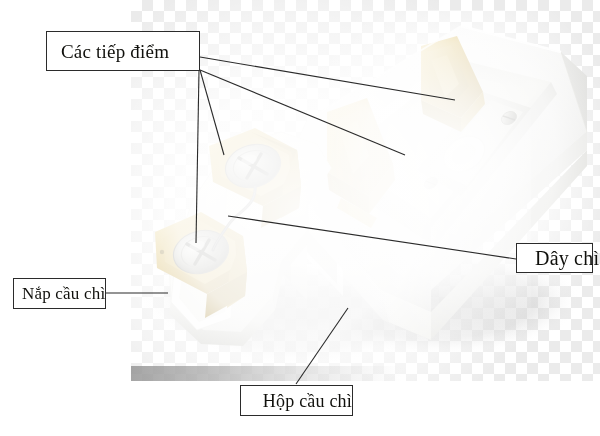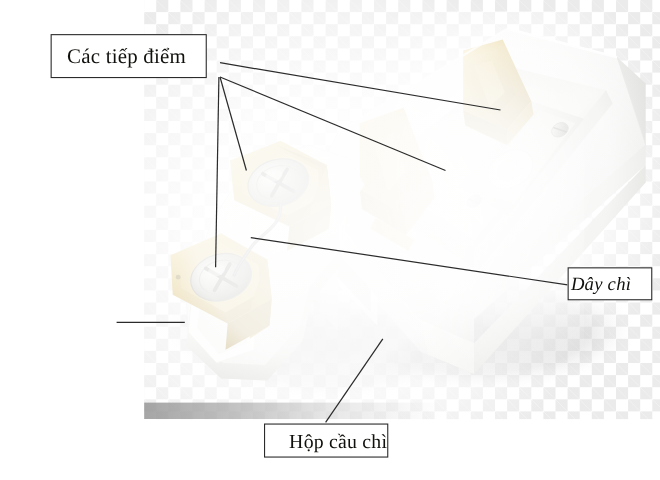--- a/index.html
+++ b/index.html
@@ -73,23 +73,23 @@
     background: #ffffff;
     color: #10100c;
     display: flex;
     align-items: center;
     font-size: 19px;
     line-height: 1;
     letter-spacing: 0.2px;
     white-space: nowrap;
     z-index: 40;
   }
-  #label-contacts { left: 46px;  top: 31px;  width: 142px; height: 40px; padding-left: 14px; }
+  #label-contacts { left: 46px;  top: 31px;  width: 154px; height: 40px; padding-left: 14px; }
   #label-cap      { left: 13px;  top: 278px; width: 93px;  height: 31px; padding-left: 8px;  font-size: 17px; }
-  #label-wire     { left: 516px; top: 243px; width: 77px;  height: 30px; padding-left: 2px;  font-size: 17px; font-style: italic; }
+  #label-wire     { left: 516px; top: 243px; width: 77px;  height: 30px; padding-left: 18px;  font-size: 20px; }
   #label-box      { left: 240px; top: 385px; width: 113px; height: 31px; padding-left: 10px; font-size: 18px; justify-content: flex-end; }
 
   
   #leaders {
     position: absolute;
     left: 0; top: 0;
     width: 600px; height: 436px;
     z-index: 35;
     pointer-events: none;
   }
@@ -304,20 +304,23 @@
 
     <line x1="516" y1="259" x2="228" y2="216" stroke="#2b2b2b" stroke-width="1.1"></line>
 
     <line x1="296" y1="384" x2="348" y2="308" stroke="#2b2b2b" stroke-width="1.1"></line>
   </svg>
 
   <div class="label-box" id="label-contacts">
     <span>Các tiếp điểm</span>
   </div>
 
+  <div class="label-box" id="label-cap">
+    <span>Nắp cầu chì</span>
+  </div>
 
   <div class="label-box" id="label-wire">
     <span>Dây chì</span>
   </div>
 
   <div class="label-box" id="label-box">
     <span>Hộp cầu chì</span>
   </div>
 
 </div>

